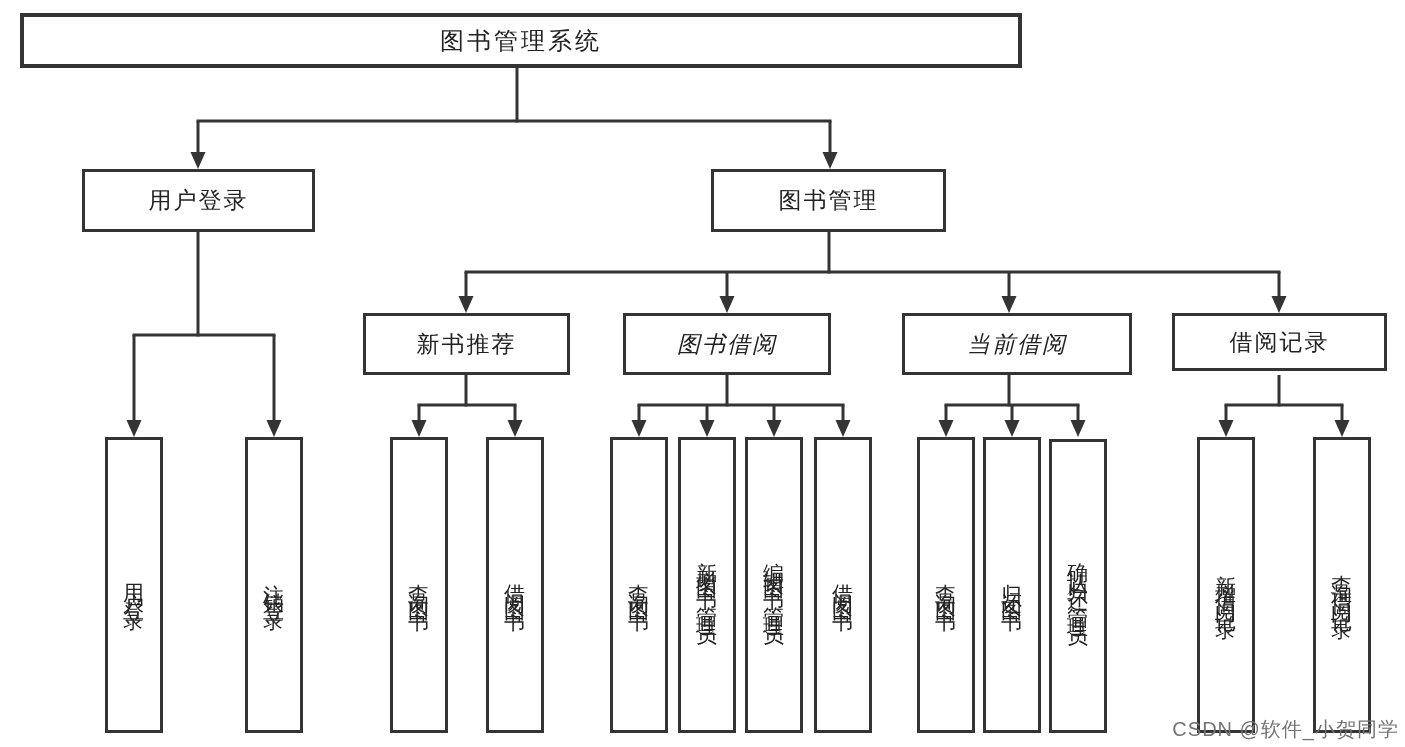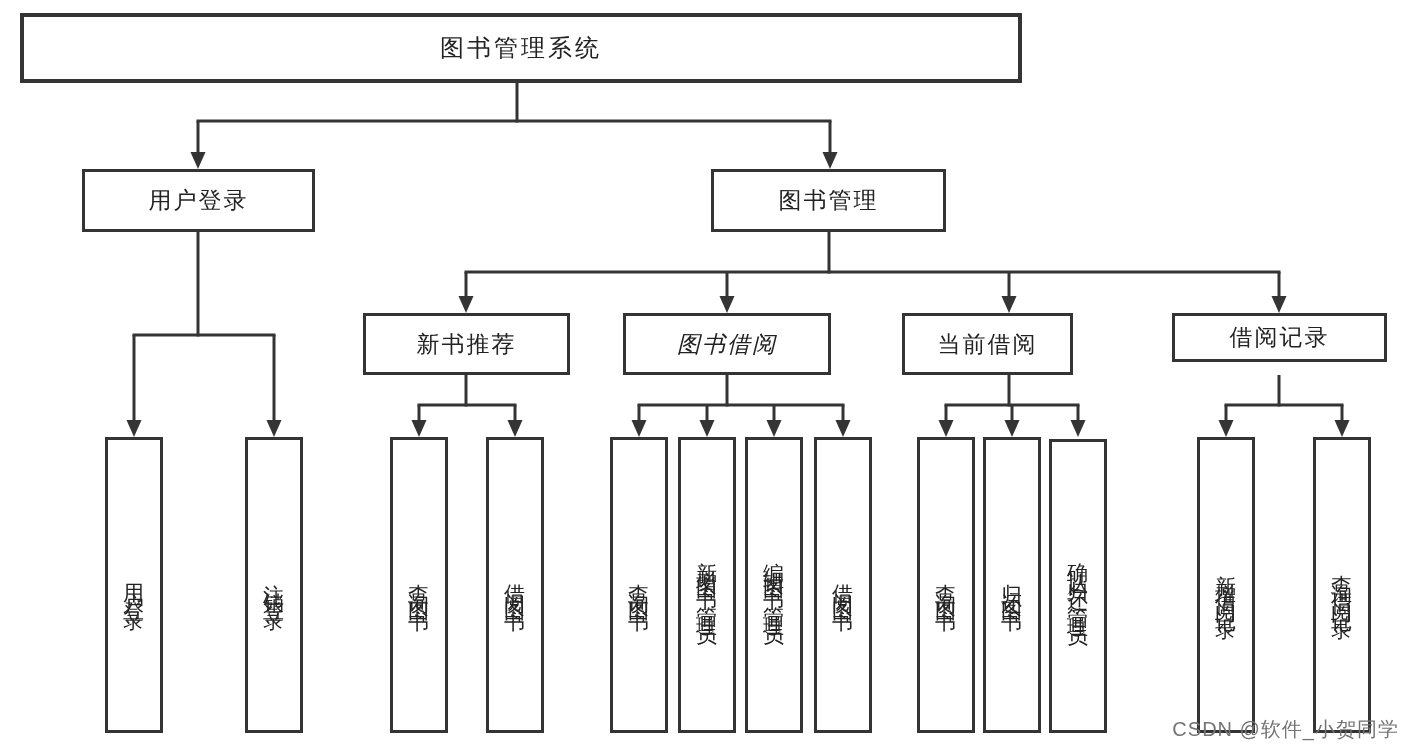--- a/index.html
+++ b/index.html
@@ -120,29 +120,29 @@
       <polygon points="766.5,420 781.5,420 774,437"></polygon>
       <polygon points="835.5,420 850.5,420 843,437"></polygon>
       <polygon points="938.5,420 953.5,420 946,437"></polygon>
       <polygon points="1004.5,420 1019.5,420 1012,437"></polygon>
       <polygon points="1070.5,420 1085.5,420 1078,437"></polygon>
       <polygon points="1218.5,420 1233.5,420 1226,437"></polygon>
       <polygon points="1334.5,420 1349.5,420 1342,437"></polygon>
     </g>
   </svg>
 
-  <div class="node root" style="left:20px; top:13px; width:1002px; height:70px;">图书管理系统</div>
+  <div class="node root" style="left:20px; top:13px; width:1002px; height:55px;">图书管理系统</div>
 
   <div class="node header" style="left:82px; top:169px; width:233px; height:63px;">用户登录</div>
   <div class="node header" style="left:711px; top:169px; width:235px; height:63px;">图书管理</div>
 
   <div class="node header" style="left:363px; top:313px; width:207px; height:62px;">新书推荐</div>
   <div class="node header" style="left:623px; top:313px; width:208px; height:62px;font-style:italic;">图书借阅</div>
-  <div class="node header" style="left:902px; top:313px; width:171px; height:62px;">当前借阅</div>
-  <div class="node header" style="left:1172px; top:313px; width:215px; height:49px;text-align:right;">借阅记录</div>
+  <div class="node header" style="left:902px; top:313px; width:230px; height:62px;font-style:italic;">当前借阅</div>
+  <div class="node header" style="left:1172px; top:313px; width:215px; height:58px;text-align:right;">借阅记录</div>
 
   <div class="node leaf" style="left:105px; top:437px; width:58px; height:296px;">用户登录</div>
   <div class="node leaf" style="left:245px; top:437px; width:58px; height:296px;">注销登录</div>
 
   <div class="node leaf" style="left:390px; top:437px; width:58px; height:296px;">查询图书</div>
   <div class="node leaf" style="left:486px; top:437px; width:58px; height:296px;">借阅图书</div>
 
   <div class="node leaf" style="left:610px; top:437px; width:58px; height:296px;">查询图书</div>
   <div class="node leaf" style="left:678px; top:437px; width:58px; height:296px;">新增图书（管理员）</div>
   <div class="node leaf" style="left:745px; top:437px; width:58px; height:296px;">编辑图书（管理员）</div>

